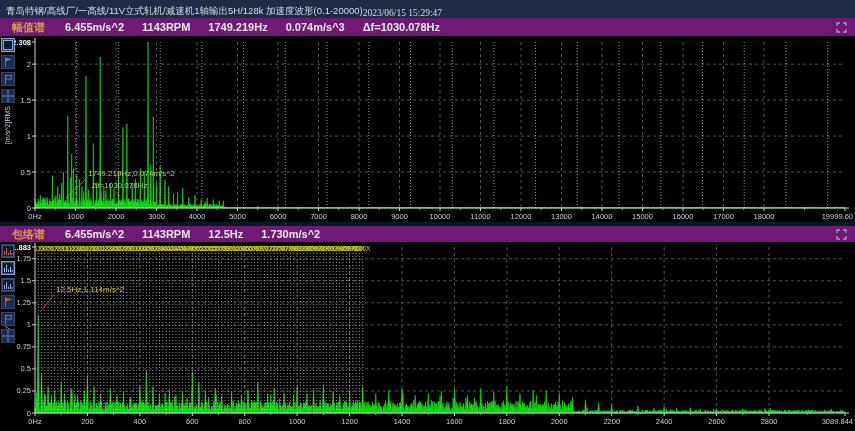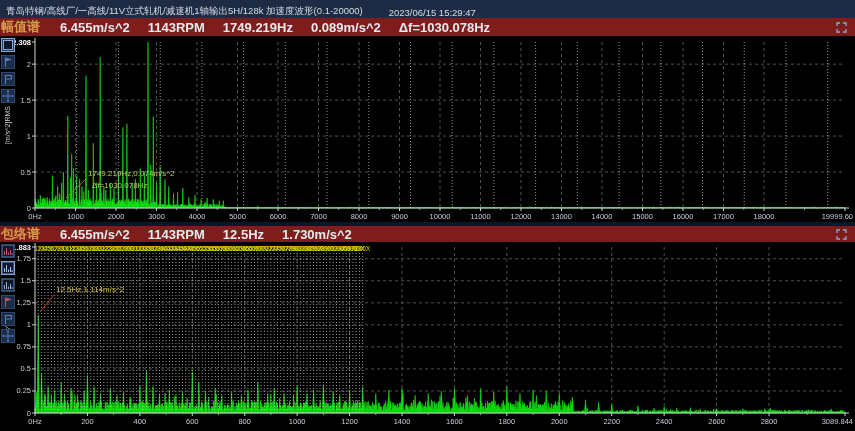--- a/index.html
+++ b/index.html
@@ -1,22 +1,22 @@
 <!DOCTYPE html>
 <html><head>
 <meta charset="utf-8">
 <style>
   html,body{margin:0;padding:0;background:#05080f;}
   .app{position:relative;width:855px;height:431px;background:#000;overflow:hidden;
        font-family:"Liberation Sans",sans-serif;-webkit-font-smoothing:antialiased;}
   .titlebar{height:18px;background:#1d2b44;display:flex;align-items:flex-end;
             padding-left:6px;font-size:9.5px;color:#d8dde6;}
-  .titlebar .ts{margin-left:26px;}
-  .panel-header{background:#7f1d1d;display:flex;align-items:center;
-                font-size:13px;color:#e6e9ee;padding-left:1px;}
+  .titlebar .ts{font-family:Liberation Serif, serif;}
+  .panel-header{background:#701a75;display:flex;align-items:center;
+                font-size:11px;color:#e6e9ee;padding-left:12px;}
   .panel-header .plabel{color:#d89a4a;margin-right:20px;font-weight:bold;}
   .panel-header .stat{margin-right:18px;font-weight:600;text-align:center;}
   .panel-header .expand{margin-left:auto;margin-right:8px;display:flex;align-items:center;cursor:pointer;}
   .chart-wrap{position:relative;background:#000;}
   .chart-wrap svg{display:block;}
   .tools{position:absolute;left:1px;top:2px;display:flex;flex-direction:column;gap:3px;}
   .tool{width:14px;height:14px;background:#1b2d4c;border:1px solid #2e4668;
         display:flex;align-items:center;justify-content:center;box-sizing:border-box;cursor:pointer;}
   .tool.selected{border-color:#86a7d4;background:#27406a;}
   .divider{height:4px;background:#0b1626;}
@@ -30,21 +30,21 @@
     <span>青岛特钢/高线厂/一高线/11V立式轧机/减速机1轴输出5H/128k 加速度波形(0.1-20000)</span>
     <span class="ts">2023/06/15 15:29:47</span>
   </div>
 
   <section>
     <div class="panel-header" style="height:18px">
       <span class="plabel">幅值谱</span>
       <span class="stat">6.455m/s^2</span>
       <span class="stat">1143RPM</span>
       <span class="stat">1749.219Hz</span>
-      <span class="stat">0.089m/s^2</span>
+      <span class="stat">0.074m/s^3</span>
       <span class="stat">Δf=1030.078Hz</span>
       <span class="expand">
         <svg width="11" height="11" viewBox="0 0 11 11">
             <path d="M1 4 V1 H4 M7 1 H10 V4 M10 7 V10 H7 M4 10 H1 V7" stroke="#8fa6c8" stroke-width="1.3" fill="none"></path>
           </svg>
       </span>
     </div>
     <div class="chart-wrap" style="height:186px">
       <svg id="chart0" width="855" height="186">
           <g stroke="#4b564b" stroke-dasharray="3 3" stroke-width="1">

